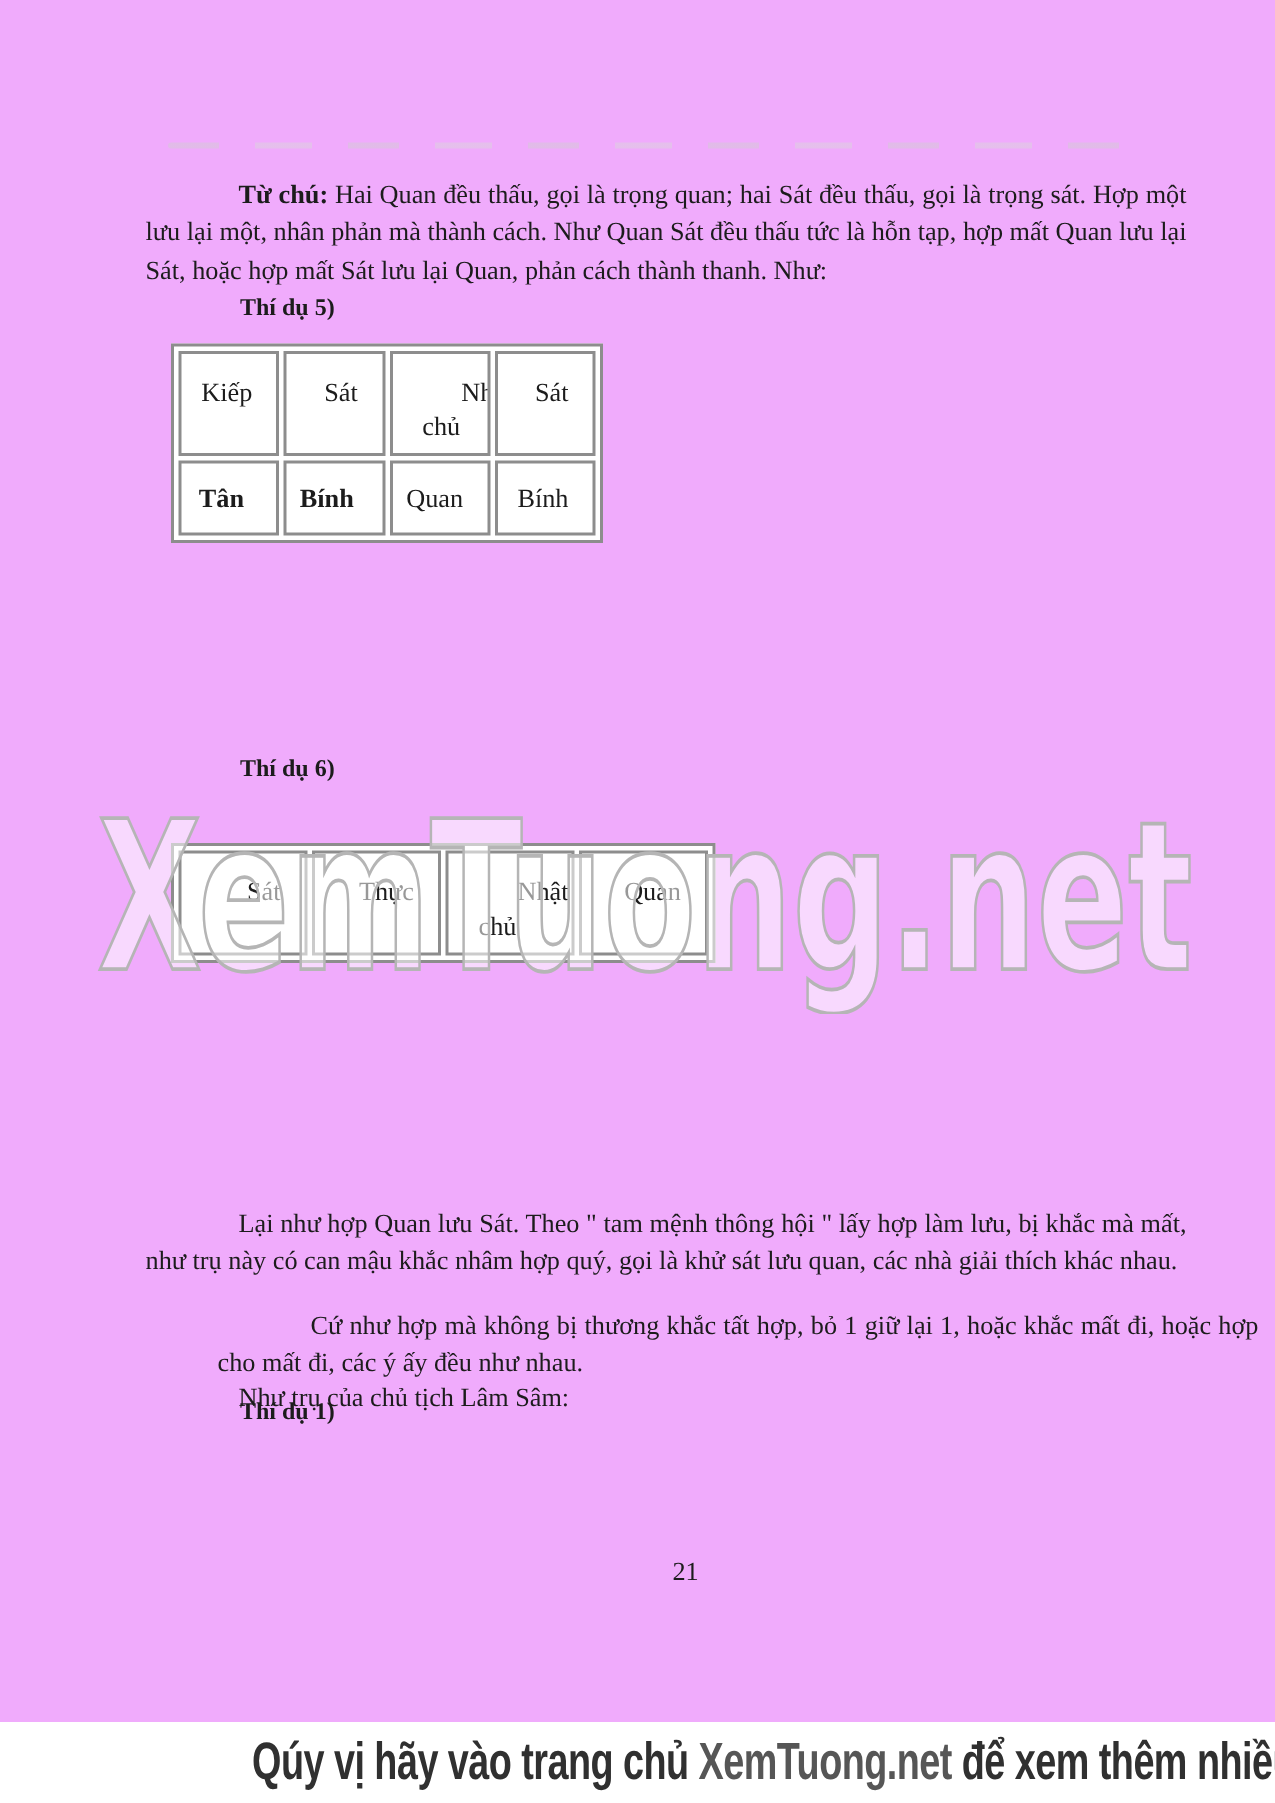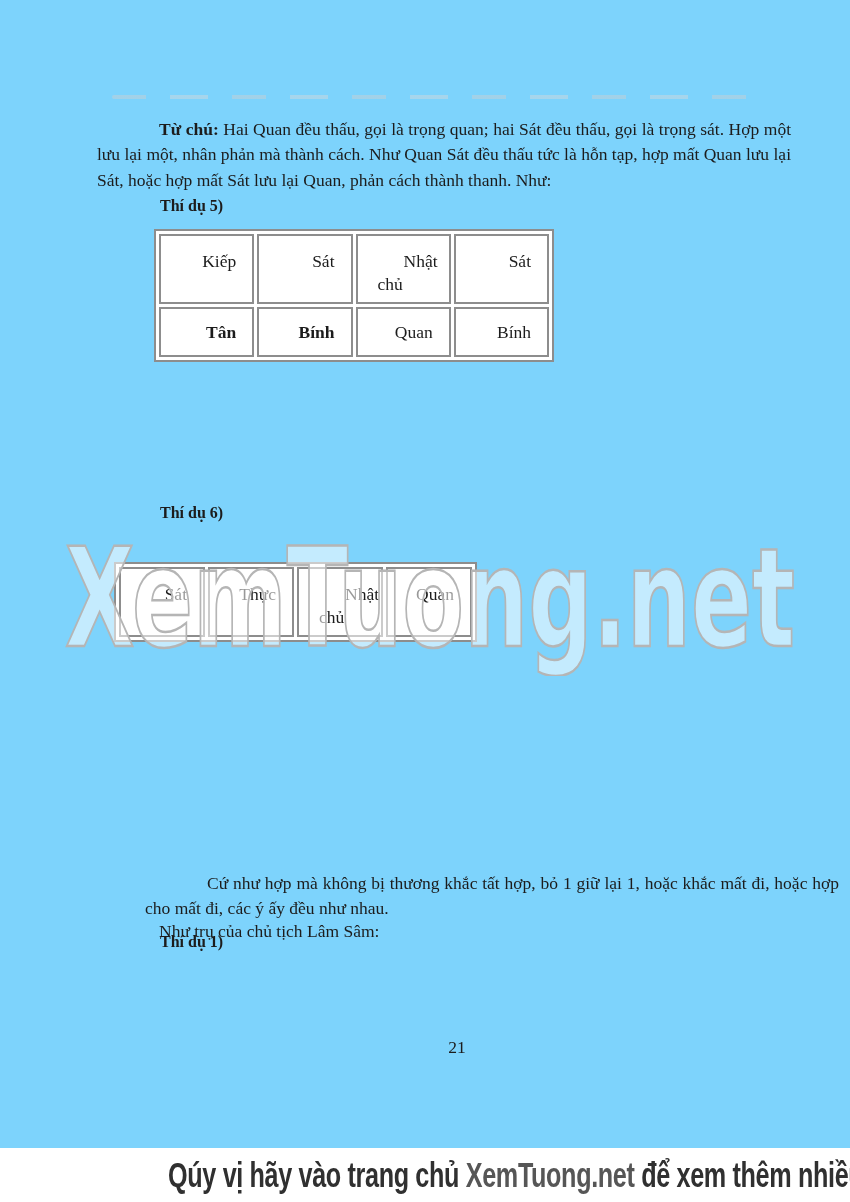--- a/index.html
+++ b/index.html
@@ -1,20 +1,20 @@
 <!DOCTYPE html>
 <html><head>
 <meta charset="utf-8">
 <style>
   html, body { margin: 0; padding: 0; background: #ffffff; }
   #page {
     position: relative;
     width: 850px;
     height: 1202px;
-    background: #7dd3fc;
+    background: #f0abfc;
     overflow: hidden;
     font-family: "Liberation Serif", serif;
     color: #1c1c1c;
   }
 
   
   .scan-artifact {
     position: absolute;
     top: 95px; left: 112px;
     width: 650px; height: 4px;
@@ -46,21 +46,21 @@
   
   .pillar-table {
     position: absolute;
     left: 114px;
     border-collapse: separate;
     border-spacing: 3px;
     border: 2px solid #8d8d8d;
     background: #ffffff;
     table-layout: fixed;
   }
-  #table5 { top: 229px; width: 400px; margin-left: 40px; }
+  #table5 { top: 229px; width: 288px; }
   #table6 { top: 562px; width: 363px; }
   .pillar-table td {
     border: 2px solid #8d8d8d;
     font-size: 17.5px;
     line-height: 23px;
     text-align: right;
     padding: 0 16px 0 6px;
     background: transparent;
     overflow: hidden;
   }
@@ -73,21 +73,21 @@
   .pillar-table tr.row-bot td {
     height: 46px;
     vertical-align: middle;
   }
   .pillar-table td.daymaster {
     text-align: left;
     text-indent: 26px;
     padding-left: 20px;
     padding-right: 4px;
   }
-  .pillar-table td.b { font-weight: bold; }
+  .pillar-table td.b { font-weight: bold; text-align: center; }
 
   
   .watermark {
     position: absolute;
     left: 60px; top: 542px;
     pointer-events: none;
   }
 
   .page-number {
     position: absolute;
@@ -159,20 +159,21 @@
       <td class="daymaster">Nhật chủ</td>
       <td>Quan</td>
     </tr>
   </tbody>
     </table>
 
   <svg class="watermark" width="740" height="134">
     <text x="370" y="104" text-anchor="middle" font-family="DejaVu Sans, sans-serif" font-size="138" font-weight="bold" fill="rgba(255,255,255,0.55)" stroke="#b5b5b5" stroke-width="2.5" textLength="730" lengthAdjust="spacingAndGlyphs">XemTuong.net</text>
   </svg>
 
+  <p class="para" style="top:785px;">Lại như hợp Quan lưu Sát. Theo " tam mệnh thông hội " lấy hợp làm lưu, bị khắc mà mất, như trụ này có can mậu khắc nhâm hợp quý, gọi là khử sát lưu quan, các nhà giải thích khác nhau.</p>
 
   <p class="para" style="top:853px;margin-left:48px;">Cứ như hợp mà không bị thương khắc tất hợp, bỏ 1 giữ lại 1, hoặc khắc mất đi, hoặc hợp cho mất đi, các ý ấy đều như nhau.</p>
 
   <p class="para" style="top:901px;">Như trụ của chủ tịch Lâm Sâm:</p>
 
   <div class="example-label" style="top:933px;">Thí dụ 1)</div>
 
   <div class="page-number">21</div>
 
   <div class="footer-bar">

